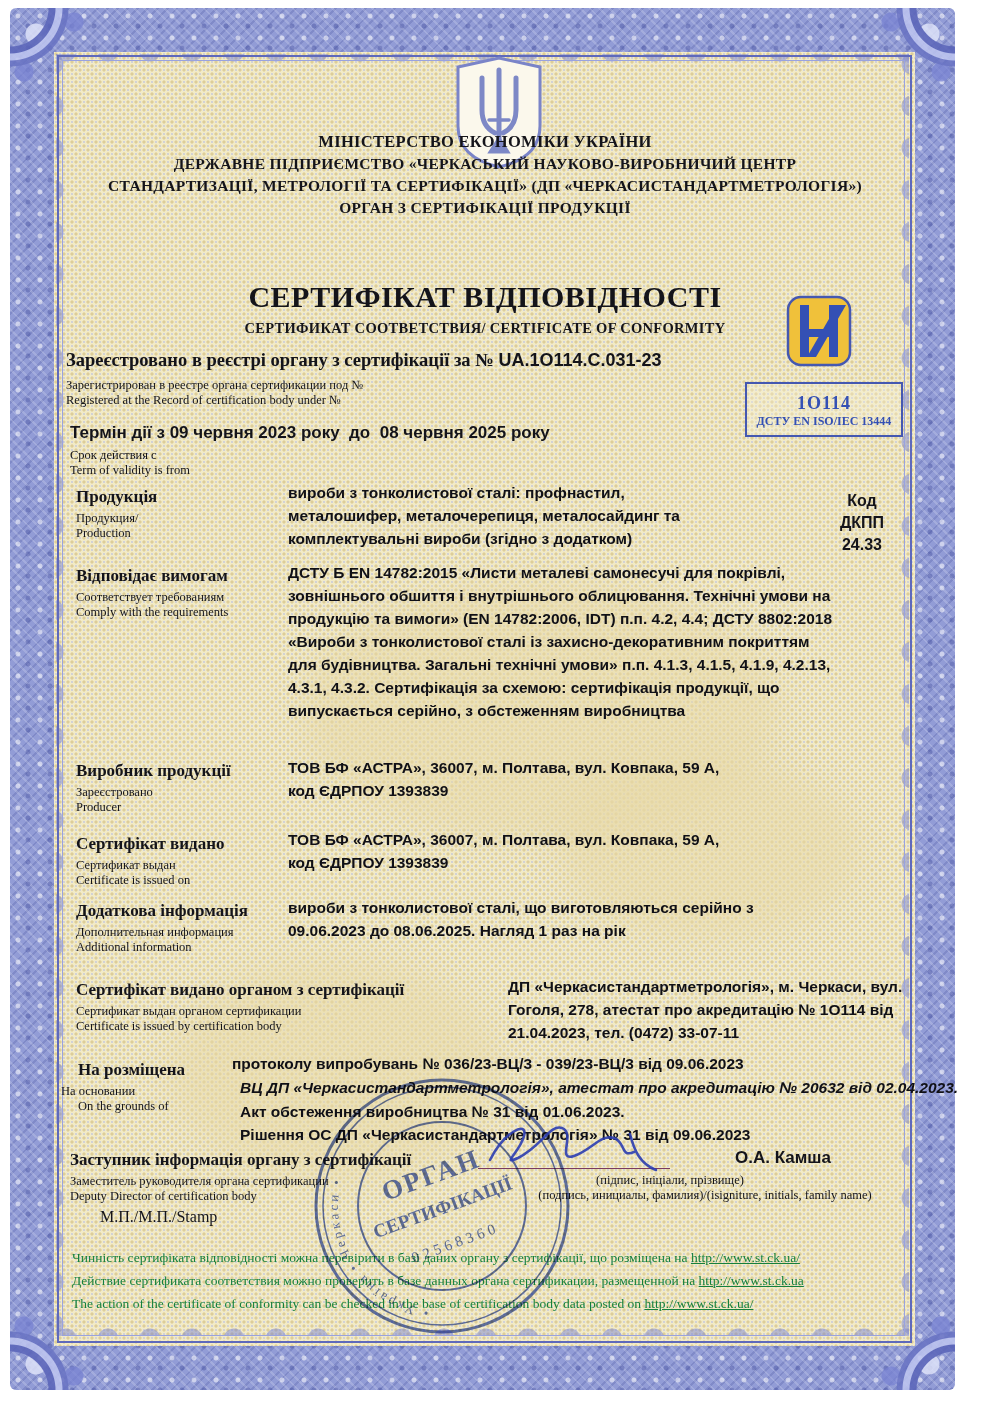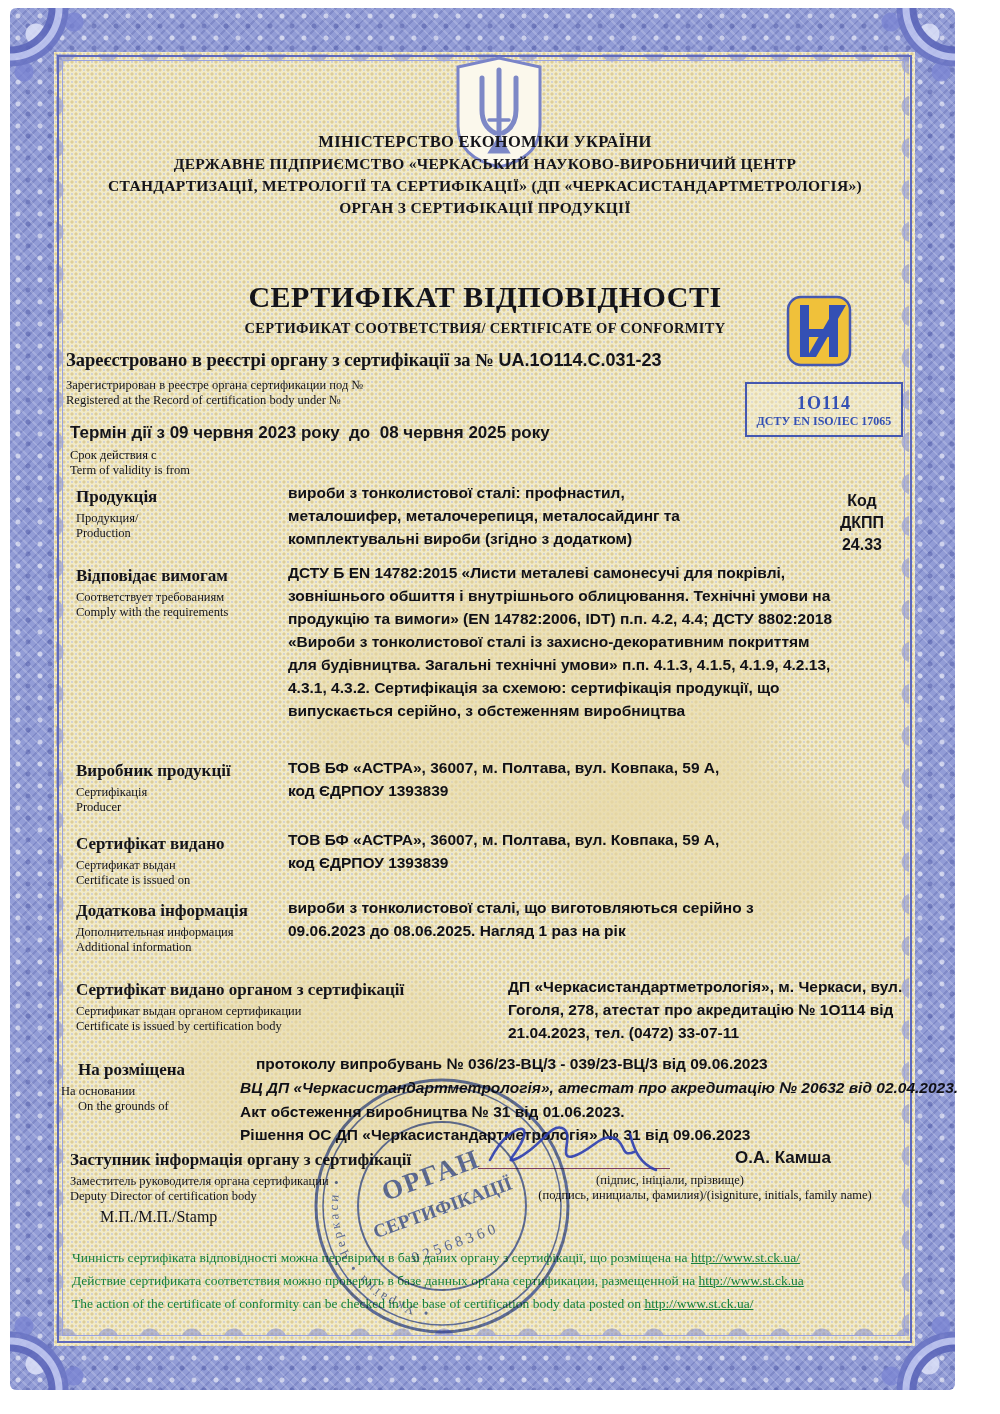--- a/index.html
+++ b/index.html
@@ -124,21 +124,21 @@
       <g fill="#3450b4">
         <rect x="14" y="10" width="9" height="52"></rect>
         <rect x="43" y="10" width="9" height="52"></rect>
         <polygon points="51,10 60,10 30,62 21,62"></polygon>
         <rect x="23" y="34" width="22" height="8"></rect>
       </g>
     </svg>
 
     <div class="abs accr-box" style="left:745px;top:382px;width:154px;height:42px;">
       <div class="accr-num">1О114</div>
-      <div class="accr-std">ДСТУ EN ISO/IEC 17065</div>
+      <div class="accr-std">ДСТУ EN ISO/IEC 13444</div>
     </div>
 
     <div class="abs validity" style="left:70px;top:423px;">Термін дії з 09 червня 2023 року  до  08 червня 2025 року</div>
     <div class="abs small" style="left:70px;top:448px;">Срок действия с</div>
     <div class="abs small" style="left:70px;top:463px;">Term of validity is from</div>
 
     <div class="abs label" style="left:76px;top:487px;">Продукція</div>
     <div class="abs sub" style="left:76px;top:511px;">Продукция/</div>
     <div class="abs sub" style="left:76px;top:526px;">Production</div>
     <div class="abs value" style="left:288px;top:481px;width:440px;">вироби з тонколистової сталі: профнастил, металошифер, металочерепиця, металосайдинг та комплектувальні вироби (згідно з додатком)</div>
@@ -147,21 +147,21 @@
       <div>ДКПП</div>
       <div>24.33</div>
     </div>
 
     <div class="abs label" style="left:76px;top:566px;">Відповідає вимогам</div>
     <div class="abs sub" style="left:76px;top:590px;">Соответствует требованиям</div>
     <div class="abs sub" style="left:76px;top:605px;">Comply with the requirements</div>
     <div class="abs value" style="left:288px;top:561px;width:545px;">ДСТУ Б EN 14782:2015 «Листи металеві самонесучі для покрівлі, зовнішнього обшиття і внутрішнього облицювання. Технічні умови на продукцію та вимоги» (EN 14782:2006, IDT) п.п. 4.2, 4.4; ДСТУ 8802:2018 «Вироби з тонколистової сталі із захисно-декоративним покриттям для будівництва. Загальні технічні умови» п.п. 4.1.3, 4.1.5, 4.1.9, 4.2.13, 4.3.1, 4.3.2. Сертифікація за схемою: сертифікація продукції, що випускається серійно, з обстеженням виробництва</div>
 
     <div class="abs label" style="left:76px;top:761px;">Виробник продукції</div>
-    <div class="abs sub" style="left:76px;top:785px;">Сертифікація</div>
+    <div class="abs sub" style="left:76px;top:785px;">Зареєстровано</div>
     <div class="abs sub" style="left:76px;top:800px;">Producer</div>
     <div class="abs value" style="left:288px;top:756px;width:460px;">ТОВ БФ «АСТРА», 36007, м. Полтава, вул. Ковпака, 59 А, код ЄДРПОУ 1393839</div>
 
     <div class="abs label" style="left:76px;top:834px;">Сертифікат видано</div>
     <div class="abs sub" style="left:76px;top:858px;">Сертификат выдан</div>
     <div class="abs sub" style="left:76px;top:873px;">Certificate is issued on</div>
     <div class="abs value" style="left:288px;top:828px;width:460px;">ТОВ БФ «АСТРА», 36007, м. Полтава, вул. Ковпака, 59 А, код ЄДРПОУ 1393839</div>
 
     <div class="abs label" style="left:76px;top:901px;">Додаткова інформація</div>
     <div class="abs sub" style="left:76px;top:925px;">Дополнительная информация</div>
@@ -169,21 +169,21 @@
     <div class="abs value" style="left:288px;top:896px;width:530px;">вироби з тонколистової сталі, що виготовляються серійно з 09.06.2023 до 08.06.2025. Нагляд 1 раз на рік</div>
 
     <div class="abs label" style="left:76px;top:980px;">Сертифікат видано органом з сертифікації</div>
     <div class="abs sub" style="left:76px;top:1004px;">Сертификат выдан органом сертификации</div>
     <div class="abs sub" style="left:76px;top:1019px;">Certificate is issued by certification body</div>
     <div class="abs value" style="left:508px;top:975px;width:398px;">ДП «Черкасистандартметрологія», м. Черкаси, вул. Гоголя, 278, атестат про акредитацію № 1О114 від 21.04.2023, тел. (0472) 33-07-11</div>
 
     <div class="abs label" style="left:78px;top:1060px;">На розміщена</div>
     <div class="abs sub" style="left:61px;top:1084px;text-align:center;">На основании</div>
     <div class="abs sub" style="left:78px;top:1099px;">On the grounds of</div>
-    <div class="abs value nowrap" style="left:256px;top:1052px;">протоколу випробувань № 036/23-ВЦ/3 - 039/23-ВЦ/3 від 09.06.2023</div>
+    <div class="abs value nowrap" style="left:232px;top:1052px;">протоколу випробувань № 036/23-ВЦ/3 - 039/23-ВЦ/3 від 09.06.2023</div>
     <div class="abs value nowrap" style="left:240px;top:1076px;font-style:italic;">ВЦ ДП «Черкасистандартметрологія», атестат про акредитацію № 20632 від 02.04.2023.</div>
     <div class="abs value nowrap" style="left:240px;top:1100px;">Акт обстеження виробництва № 31 від 01.06.2023.</div>
     <div class="abs value nowrap" style="left:240px;top:1123px;">Рішення ОС ДП «Черкасистандартметрологія» № 31 від 09.06.2023</div>
 
     <div class="abs label" style="left:70px;top:1150px;">Заступник інформація органу з сертифікації</div>
     <div class="abs sub" style="left:70px;top:1174px;">Заместитель руководителя органа сертификации</div>
     <div class="abs sub" style="left:70px;top:1189px;">Deputy Director of certification body</div>
     <div class="abs" style="left:100px;top:1208px;font-size:16px;">М.П./М.П./Stamp</div>
 
     <div class="sig-underline"></div>

